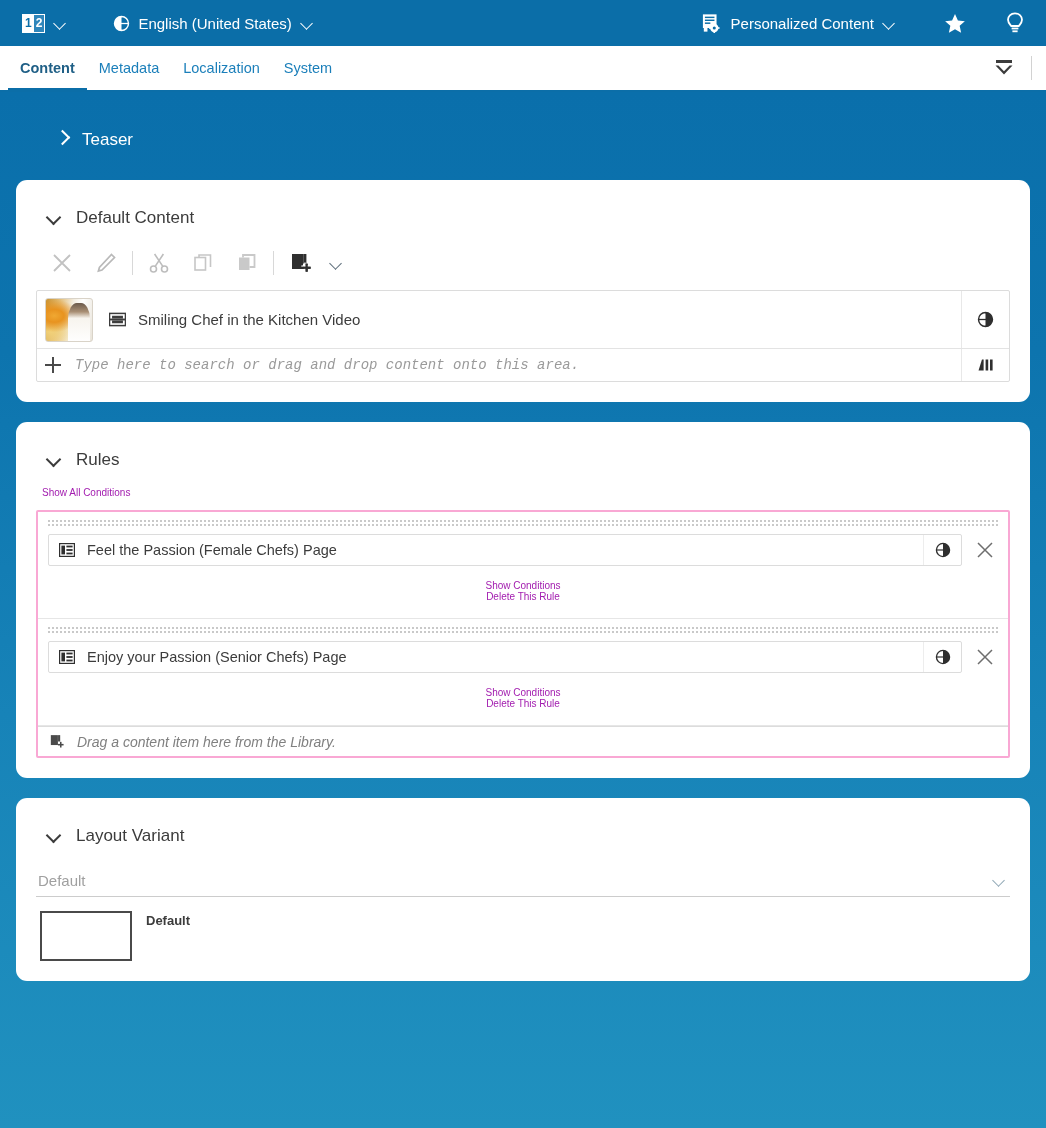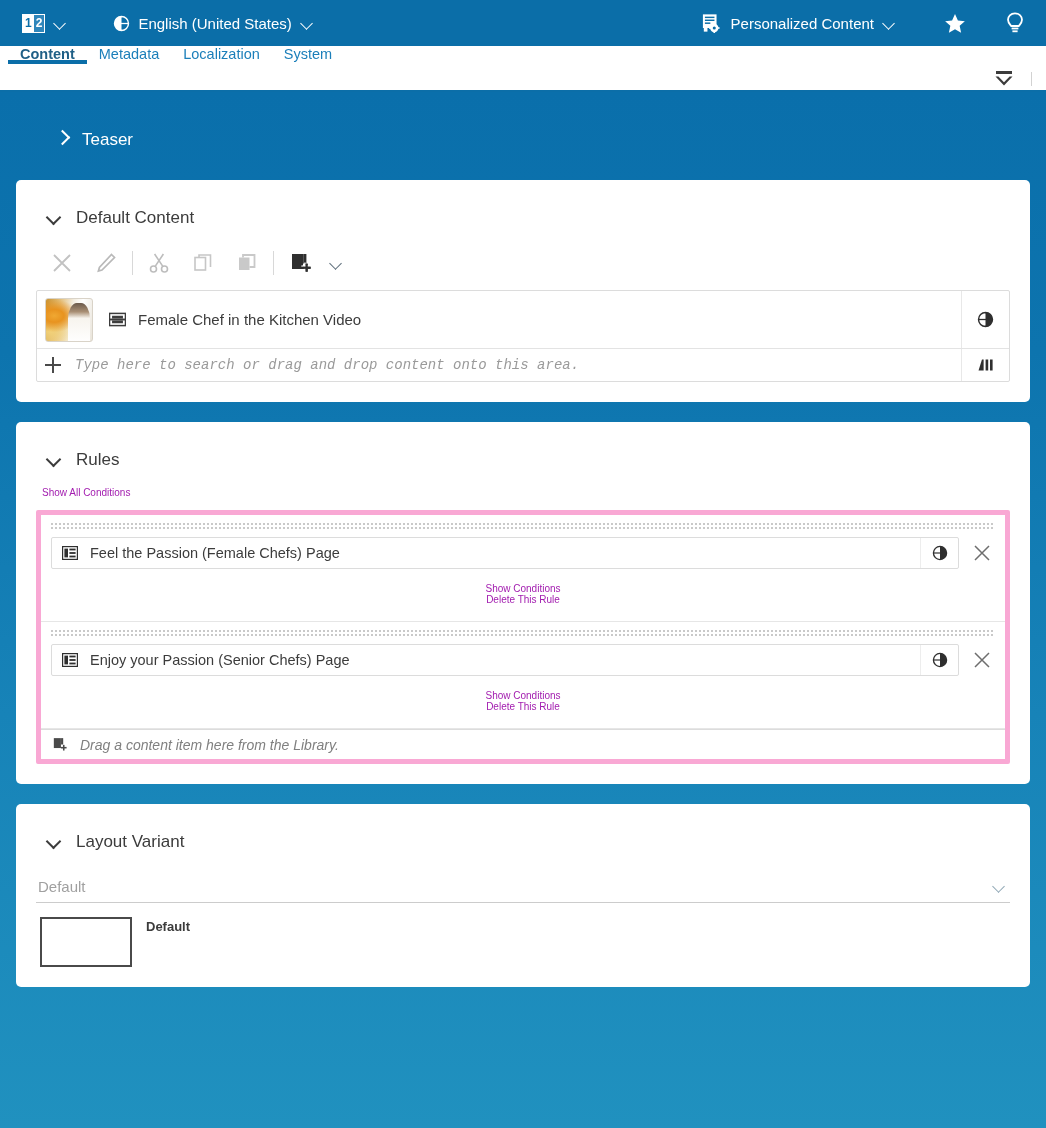--- a/index.html
+++ b/index.html
@@ -70,21 +70,20 @@
 
   
   .tabbar {
     height: 46px;
     background: #ffffff;
     border-bottom: 2px solid #0b6ea8;
     display: flex;
     align-items: stretch;
     position: relative;
     box-sizing: border-box;
-    flex-direction: column;
   }
   .tabs { display: flex; align-items: stretch; padding-left: 8px; }
   .tab {
     display: flex; align-items: center;
     padding: 0 12px;
     font-size: 14.5px;
     color: #1b7fba;
     position: relative;
     box-sizing: border-box;
   }
@@ -147,21 +146,21 @@
     position: absolute; left: 2px; top: 1px;
     width: 9px; height: 9px;
     border-right: 2px solid currentColor;
     border-bottom: 2px solid currentColor;
     transform: rotate(45deg);
   }
 
   
   .card {
     background: #ffffff;
-    border-radius: 5px;
+    border-radius: 11px;
     border: 6px solid rgba(255,255,255,0.45);
     margin: 0 0 20px 0;
     box-sizing: border-box;
   }
   .card-inner { padding: 0 14px 14px 14px; }
   .card-title {
     display: flex; align-items: center; gap: 16px;
     font-size: 17px;
     color: #3c3c3c;
     padding: 22px 0 12px 24px;
@@ -255,21 +254,21 @@
   .plus::after  { top: 7px; left: 0; height: 2px; width: 16px; }
 
   
   .link {
     color: #a21caf;
     font-size: 10px;
     cursor: pointer;
   }
   .rules-link-wrap { padding: 0 0 10px 6px; }
   .rules-box {
-    border: 5px solid #f9a8d4;
+    border: 2px solid #f9a8d4;
     border-radius: 2px;
   }
   .rule {
     padding: 0;
     border-bottom: 1px solid #e6e6e6;
   }
   .rule:last-of-type { border-bottom: none; }
   .drag-strip {
     height: 10px;
     margin: 6px 10px 0 10px;
@@ -543,21 +542,21 @@
           <div class="thumb"></div>
           <div class="ll-name">
             <span>
               <svg width="17" height="15" viewBox="0 0 18 16">
                 <rect x="0.5" y="1.5" width="17" height="13" fill="none" stroke="#3c3c3c" stroke-width="1.6"></rect>
                 <rect x="3.2" y="4" width="11.6" height="3" fill="#3c3c3c"></rect>
                 <rect x="3.2" y="9" width="11.6" height="3" fill="#3c3c3c"></rect>
                 <rect x="0.5" y="7" width="17" height="2" fill="#3c3c3c"></rect>
               </svg>
             </span>
-            <span>Female Chef in the Kitchen Video</span>
+            <span>Smiling Chef in the Kitchen Video</span>
           </div>
           <div class="ll-endicon">
             <span>
               <svg width="17" height="17" viewBox="0 0 20 20">
                 <circle cx="10" cy="10" r="8.2" fill="none" stroke="#2f2f2f" stroke-width="1.7"></circle>
                 <path d="M10 1.8 A 8.2 8.2 0 0 1 10 18.2 Z" fill="#2f2f2f"></path>
                 <path d="M1.8 10 H 18.2" stroke="#2f2f2f" stroke-width="1.5"></path>
                 <path d="M10 1.8 C 14 5 14 15 10 18.2" fill="none" stroke="#2f2f2f" stroke-width="1.3"></path>
               </svg>
             </span>

